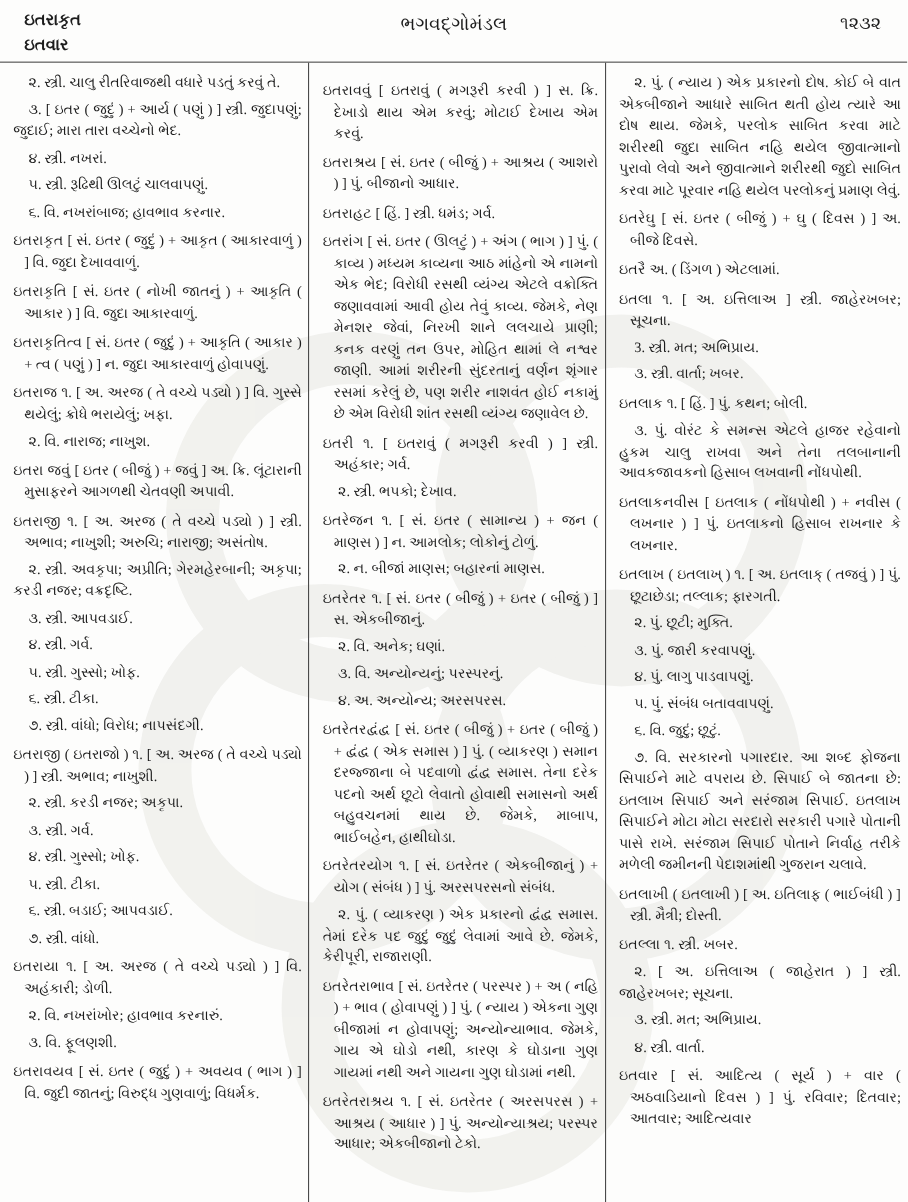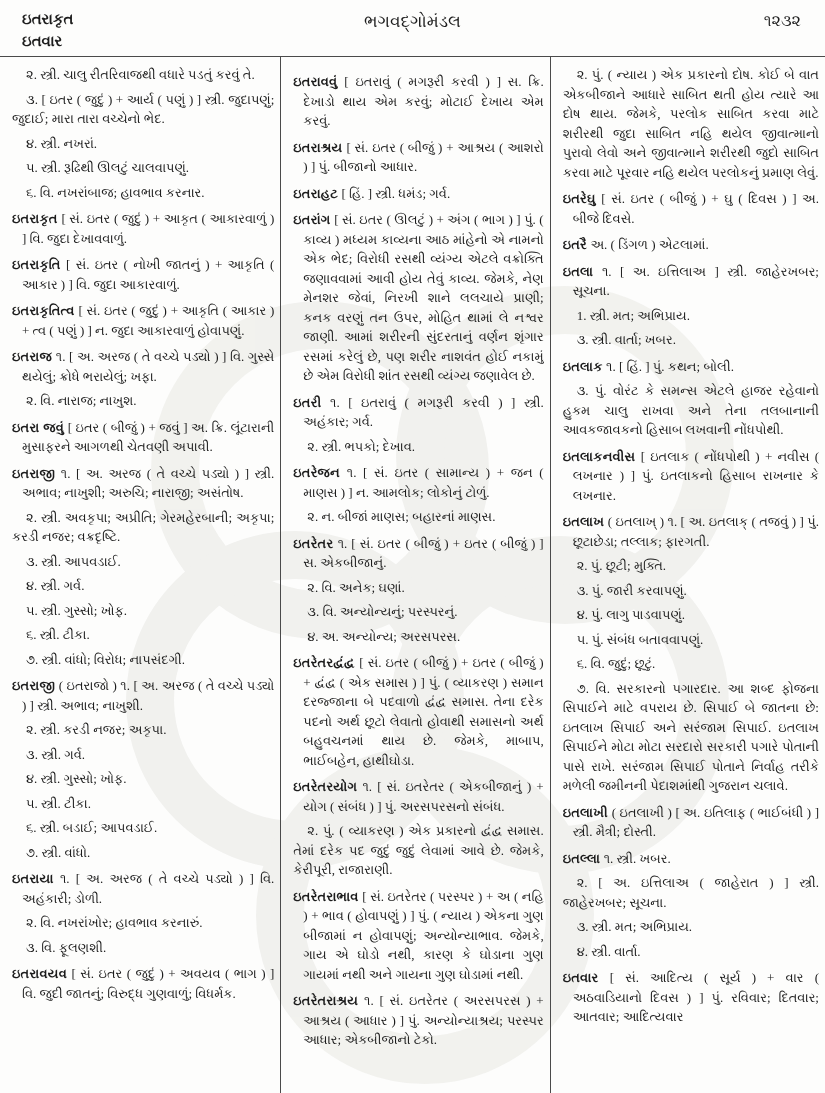--- a/index.html
+++ b/index.html
@@ -51,21 +51,21 @@
   .col-1 { width: 281px; }
   .col-2 { width: 269px; }
   .col-3 { width: 275px; }
   .vrule {
     width: 1px;
     background: var(--rule, #4a4a4a);
     flex: none;
   }
   .entry { margin: 0 0 5px 0; text-indent: 14px; }
   .entry.headed { padding-left: 10px; text-indent: -10px; margin-top: 7px; }
-  .entry b { font-weight: bold; letter-spacing: 0.2px; }
+  .entry b { font-weight: normal; letter-spacing: 0.2px; }
 </style>
 </head>
 <body>
 
 <div class="page" style="--paper: #fdfdfc; --ink: #1c1c1c; --rule: #4a4a4a; --watermark: #ededea;">
 
   <svg class="watermark" viewBox="0 0 825 1093" aria-hidden="true">
     <g fill="none" stroke="#ededea" stroke-width="48" opacity="0.75">
       <circle cx="320" cy="470" r="145"></circle>
       <circle cx="565" cy="455" r="145"></circle>
@@ -135,21 +135,21 @@
         <p class="entry">૨. પું. ( વ્યાકરણ ) એક પ્રકારનો દ્વંદ્વ સમાસ. તેમાં દરેક પદ જુદું જુદું લેવામાં આવે છે. જેમકે, કેરીપૂરી, રાજારાણી.</p>
         <p class="entry headed"><b>ઇતરેતરાભાવ </b>[ સં. ઇતરેતર ( પરસ્પર ) + અ ( નહિ ) + ભાવ ( હોવાપણું ) ] પું. ( ન્યાય ) એકના ગુણ બીજામાં ન હોવાપણું; અન્યોન્યાભાવ. જેમકે, ગાય એ ઘોડો નથી, કારણ કે ઘોડાના ગુણ ગાયમાં નથી અને ગાયના ગુણ ઘોડામાં નથી.</p>
         <p class="entry headed"><b>ઇતરેતરાશ્રય </b>૧. [ સં. ઇતરેતર ( અરસપરસ ) + આશ્રય ( આધાર ) ] પું. અન્યોન્યાશ્રય; પરસ્પર આધાર; એકબીજાનો ટેકો.</p>
       </div>
     <div class="vrule"></div>
     <div class="column col-3">
         <p class="entry">૨. પું. ( ન્યાય ) એક પ્રકારનો દોષ. કોઈ બે વાત એકબીજાને આધારે સાબિત થતી હોય ત્યારે આ દોષ થાય. જેમકે, પરલોક સાબિત કરવા માટે શરીરથી જુદા સાબિત નહિ થયેલ જીવાત્માનો પુરાવો લેવો અને જીવાત્માને શરીરથી જુદો સાબિત કરવા માટે પૂરવાર નહિ થયેલ પરલોકનું પ્રમાણ લેવું.</p>
         <p class="entry headed"><b>ઇતરેઘુ </b>[ સં. ઇતર ( બીજું ) + ઘુ ( દિવસ ) ] અ. બીજે દિવસે.</p>
         <p class="entry headed"><b>ઇતરૈ </b>અ. ( ડિંગળ ) એટલામાં.</p>
         <p class="entry headed"><b>ઇતલા </b>૧. [ અ. ઇત્તિલાઅ ] સ્ત્રી. જાહેરખબર; સૂચના.</p>
-        <p class="entry">1. સ્ત્રી. મત; અભિપ્રાય.</p>
+        <p class="entry">3. સ્ત્રી. મત; અભિપ્રાય.</p>
         <p class="entry">૩. સ્ત્રી. વાર્તા; ખબર.</p>
         <p class="entry headed"><b>ઇતલાક </b>૧. [ હિં. ] પું. કથન; બોલી.</p>
         <p class="entry">૩. પું. વોરંટ કે સમન્સ એટલે હાજર રહેવાનો હુકમ ચાલુ રાખવા અને તેના તલબાનાની આવકજાવકનો હિસાબ લખવાની નોંધપોથી.</p>
         <p class="entry headed"><b>ઇતલાકનવીસ </b>[ ઇતલાક ( નોંધપોથી ) + નવીસ ( લખનાર ) ] પું. ઇતલાકનો હિસાબ રાખનાર કે લખનાર.</p>
         <p class="entry headed"><b>ઇતલાખ </b>( ઇતલાખ્ ) ૧. [ અ. ઇતલાક્ ( તજવું ) ] પું. છૂટાછેડા; તલ્લાક; ફારગતી.</p>
         <p class="entry">૨. પું. છૂટી; મુક્તિ.</p>
         <p class="entry">૩. પું. જારી કરવાપણું.</p>
         <p class="entry">૪. પું. લાગુ પાડવાપણું.</p>
         <p class="entry">૫. પું. સંબંધ બતાવવાપણું.</p>
         <p class="entry">૬. વિ. જુદું; છૂટું.</p>

